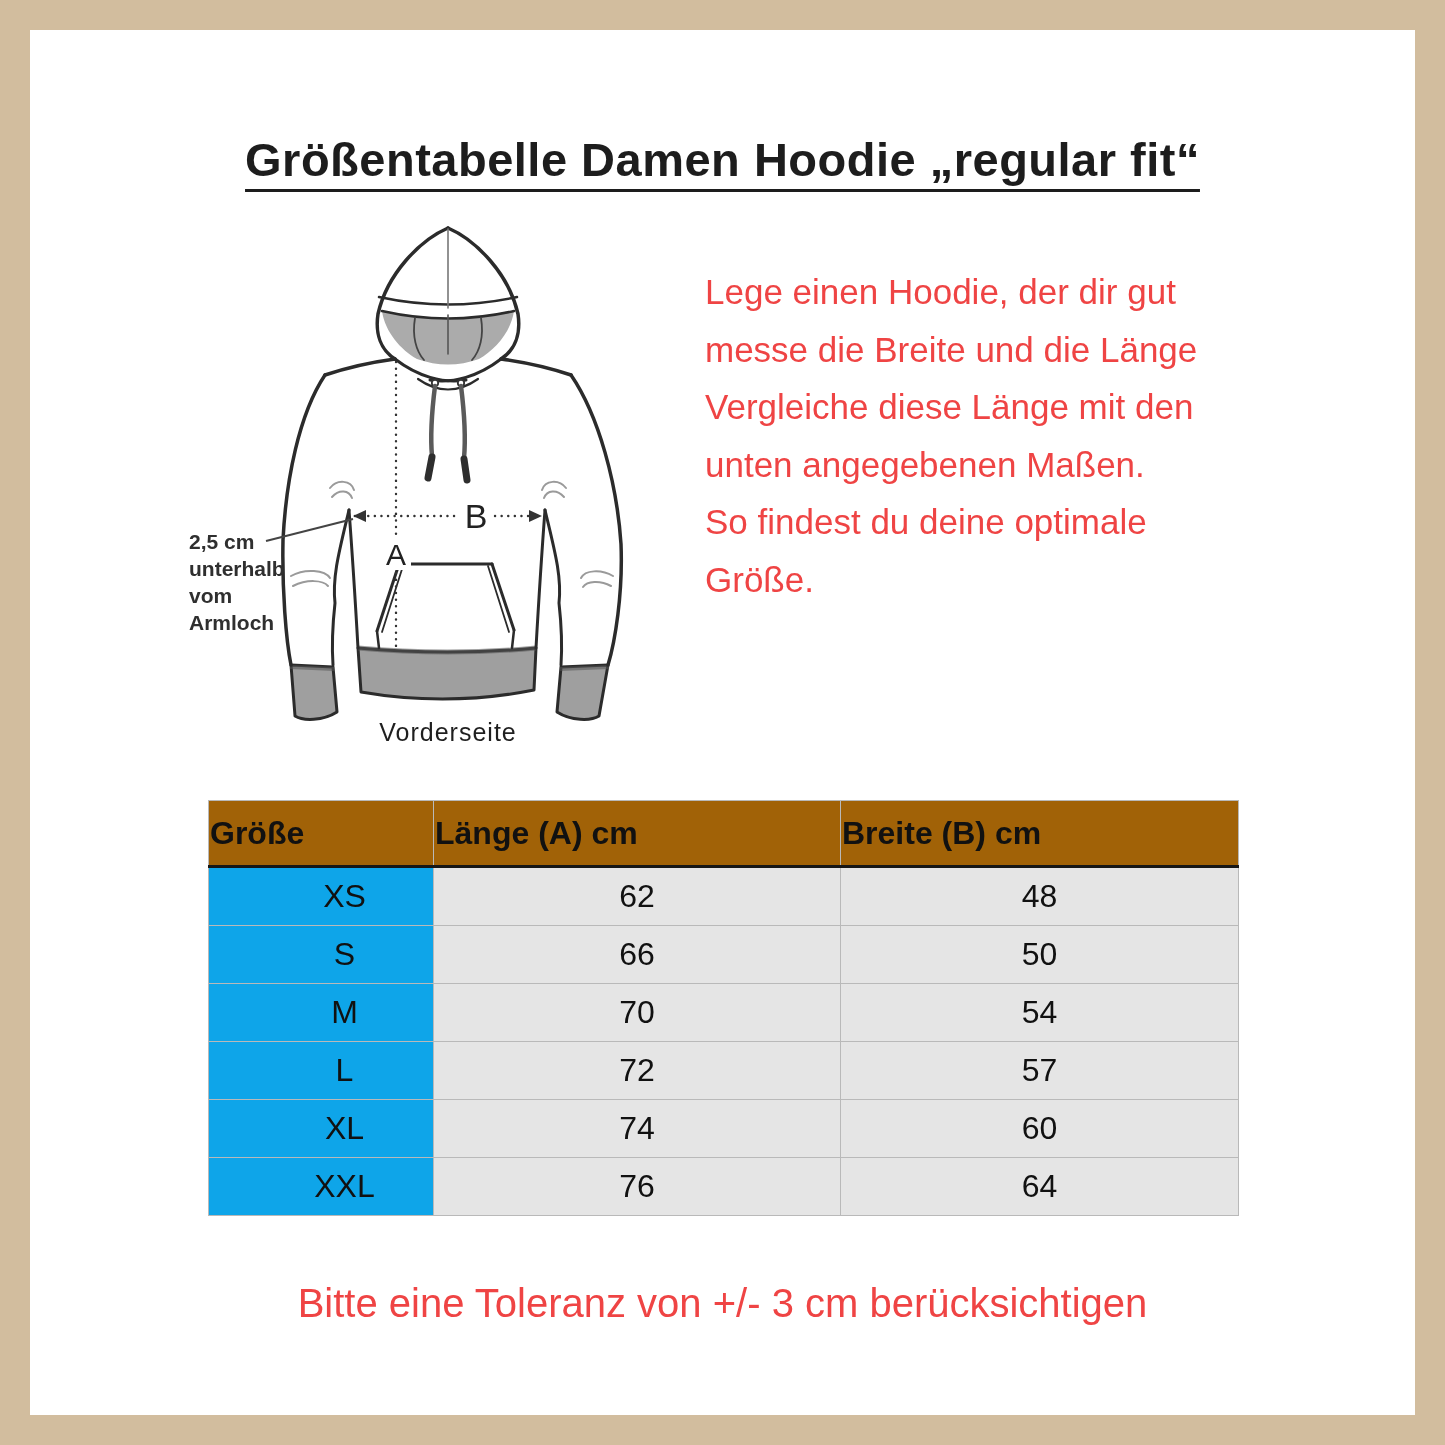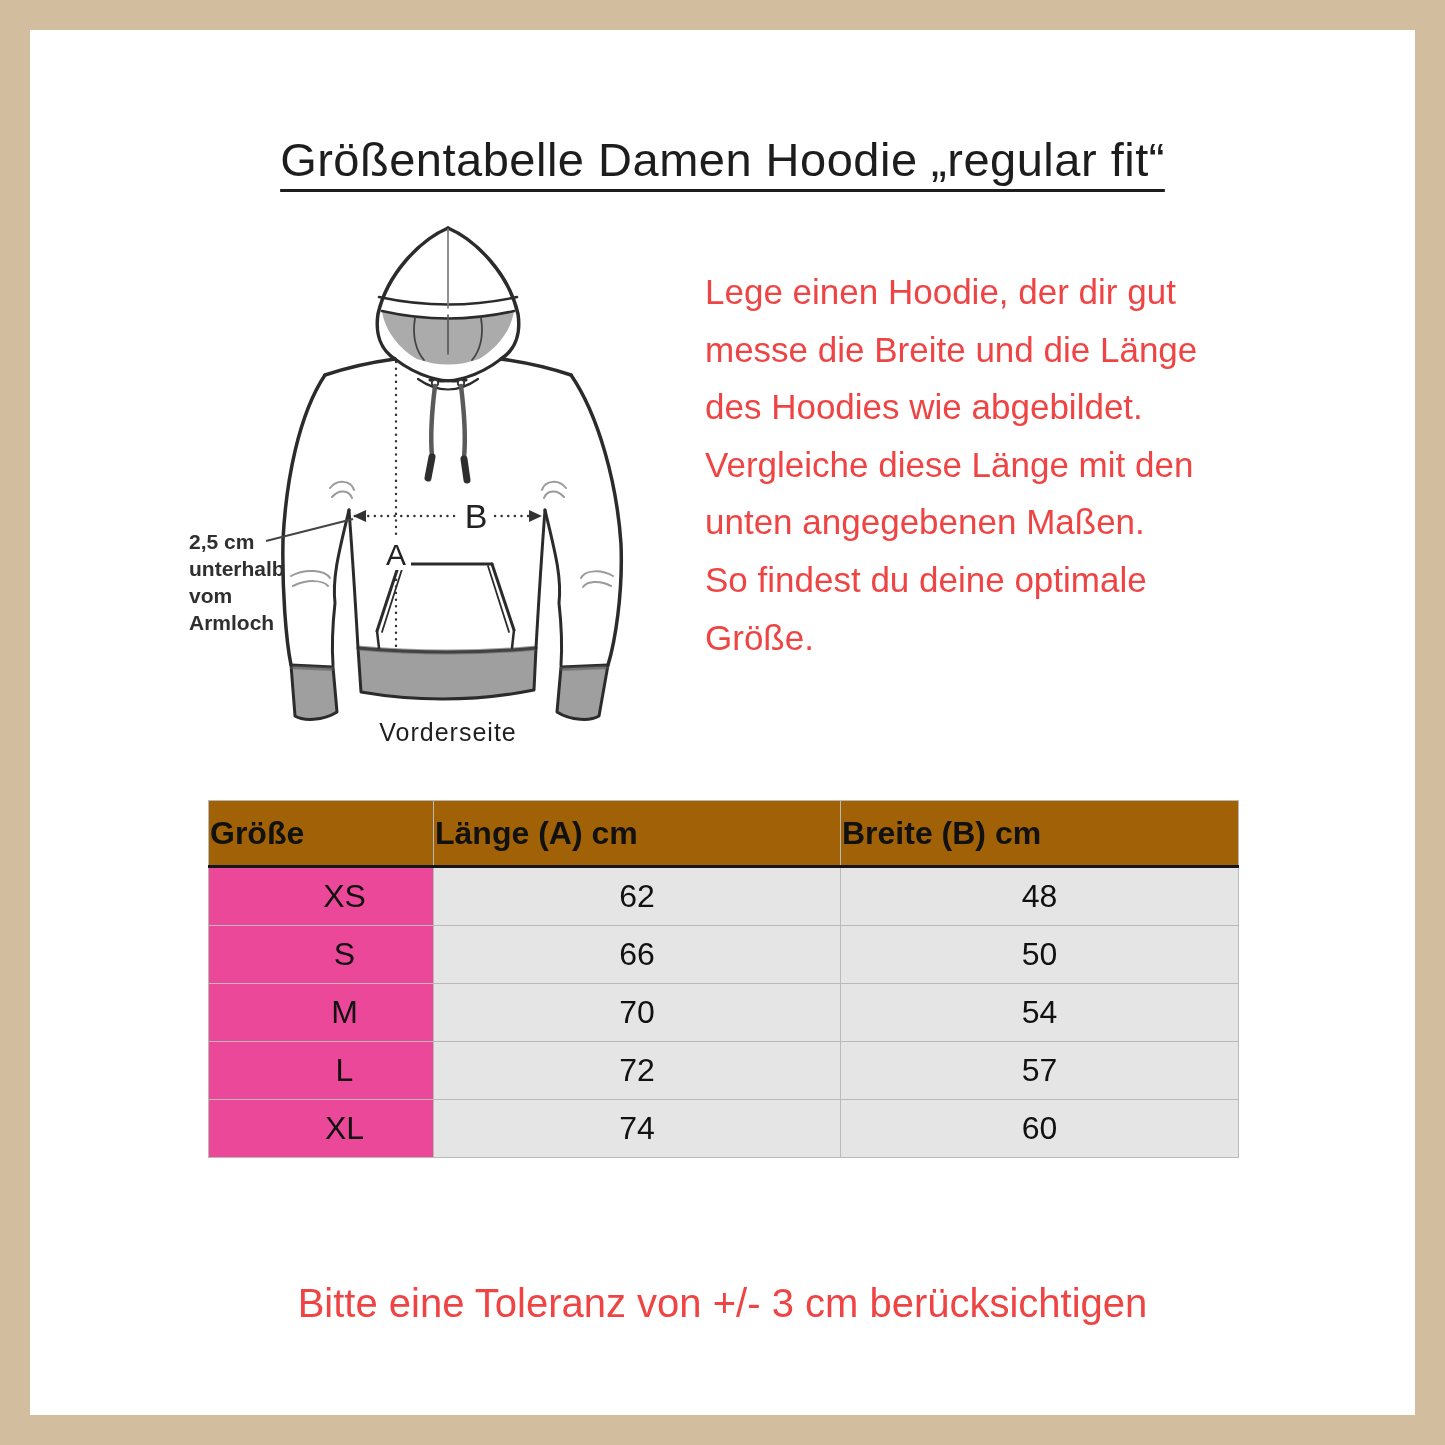--- a/index.html
+++ b/index.html
@@ -13,21 +13,21 @@
   .content{
     position:absolute;
     left:30px;top:30px;width:1385px;height:1385px;
     background:#ffffff;
   }
   .title{
     position:absolute;
     top:102px;left:0;width:100%;
     text-align:center;
     font-size:47px;
-    font-weight:400;
+    font-weight:700;
     color:#1d1d1d;
     letter-spacing:.5px;
     text-decoration:underline;
     text-decoration-thickness:3px;
     text-underline-offset:13px;
   }
   .diagram{
     position:absolute;
     left:135px;top:188px;
     width:530px;height:545px;
@@ -57,21 +57,21 @@
     text-align:left;
   }
   .size-table td{
     height:55px;
     border:1px solid #b9b9b9;
     background:#e5e5e5;
     text-align:center;
     font-weight:400;
   }
   .size-table td.size-col{
-    background:#ec4899;
+    background:#0ea5e9;
     padding-left:48px;
   }
   .tolerance-note{
     position:absolute;
     top:1251px;left:0;width:100%;
     text-align:center;
     font-size:40px;
     color:#ef4444;
   }
   svg text{font-family:"Liberation Sans", sans-serif;}
@@ -179,21 +179,20 @@
         <tspan x="24" y="412">Armloch</tspan>
       </text>
     </g>
 
     <text x="283" y="523" text-anchor="middle" font-size="25" fill="#1f1f1f" letter-spacing="1">Vorderseite</text>
   </svg>
 
   <div class="instructions">
     <div>Lege einen Hoodie, der dir gut</div>
     <div>messe die Breite und die Länge</div>
-    <div>des Hoodies wie abgebildet.</div>
     <div>Vergleiche diese Länge mit den</div>
     <div>unten angegebenen Maßen.</div>
     <div>So findest du deine optimale</div>
     <div>Größe.</div>
   </div>
 
   <table class="size-table">
     <colgroup>
       <col style="width:225px">
       <col style="width:407px">
@@ -225,18 +224,23 @@
       <tr>
         <td class="size-col">L</td>
         <td>72</td>
         <td>57</td>
       </tr>
       <tr>
         <td class="size-col">XL</td>
         <td>74</td>
         <td>60</td>
       </tr>
+      <tr>
+        <td class="size-col">XXL</td>
+        <td>76</td>
+        <td>64</td>
+      </tr>
     </tbody>
   </table>
 
   <div class="tolerance-note">Bitte eine Toleranz von +/- 3 cm berücksichtigen</div>
 
 </div>
 
 </body></html>

